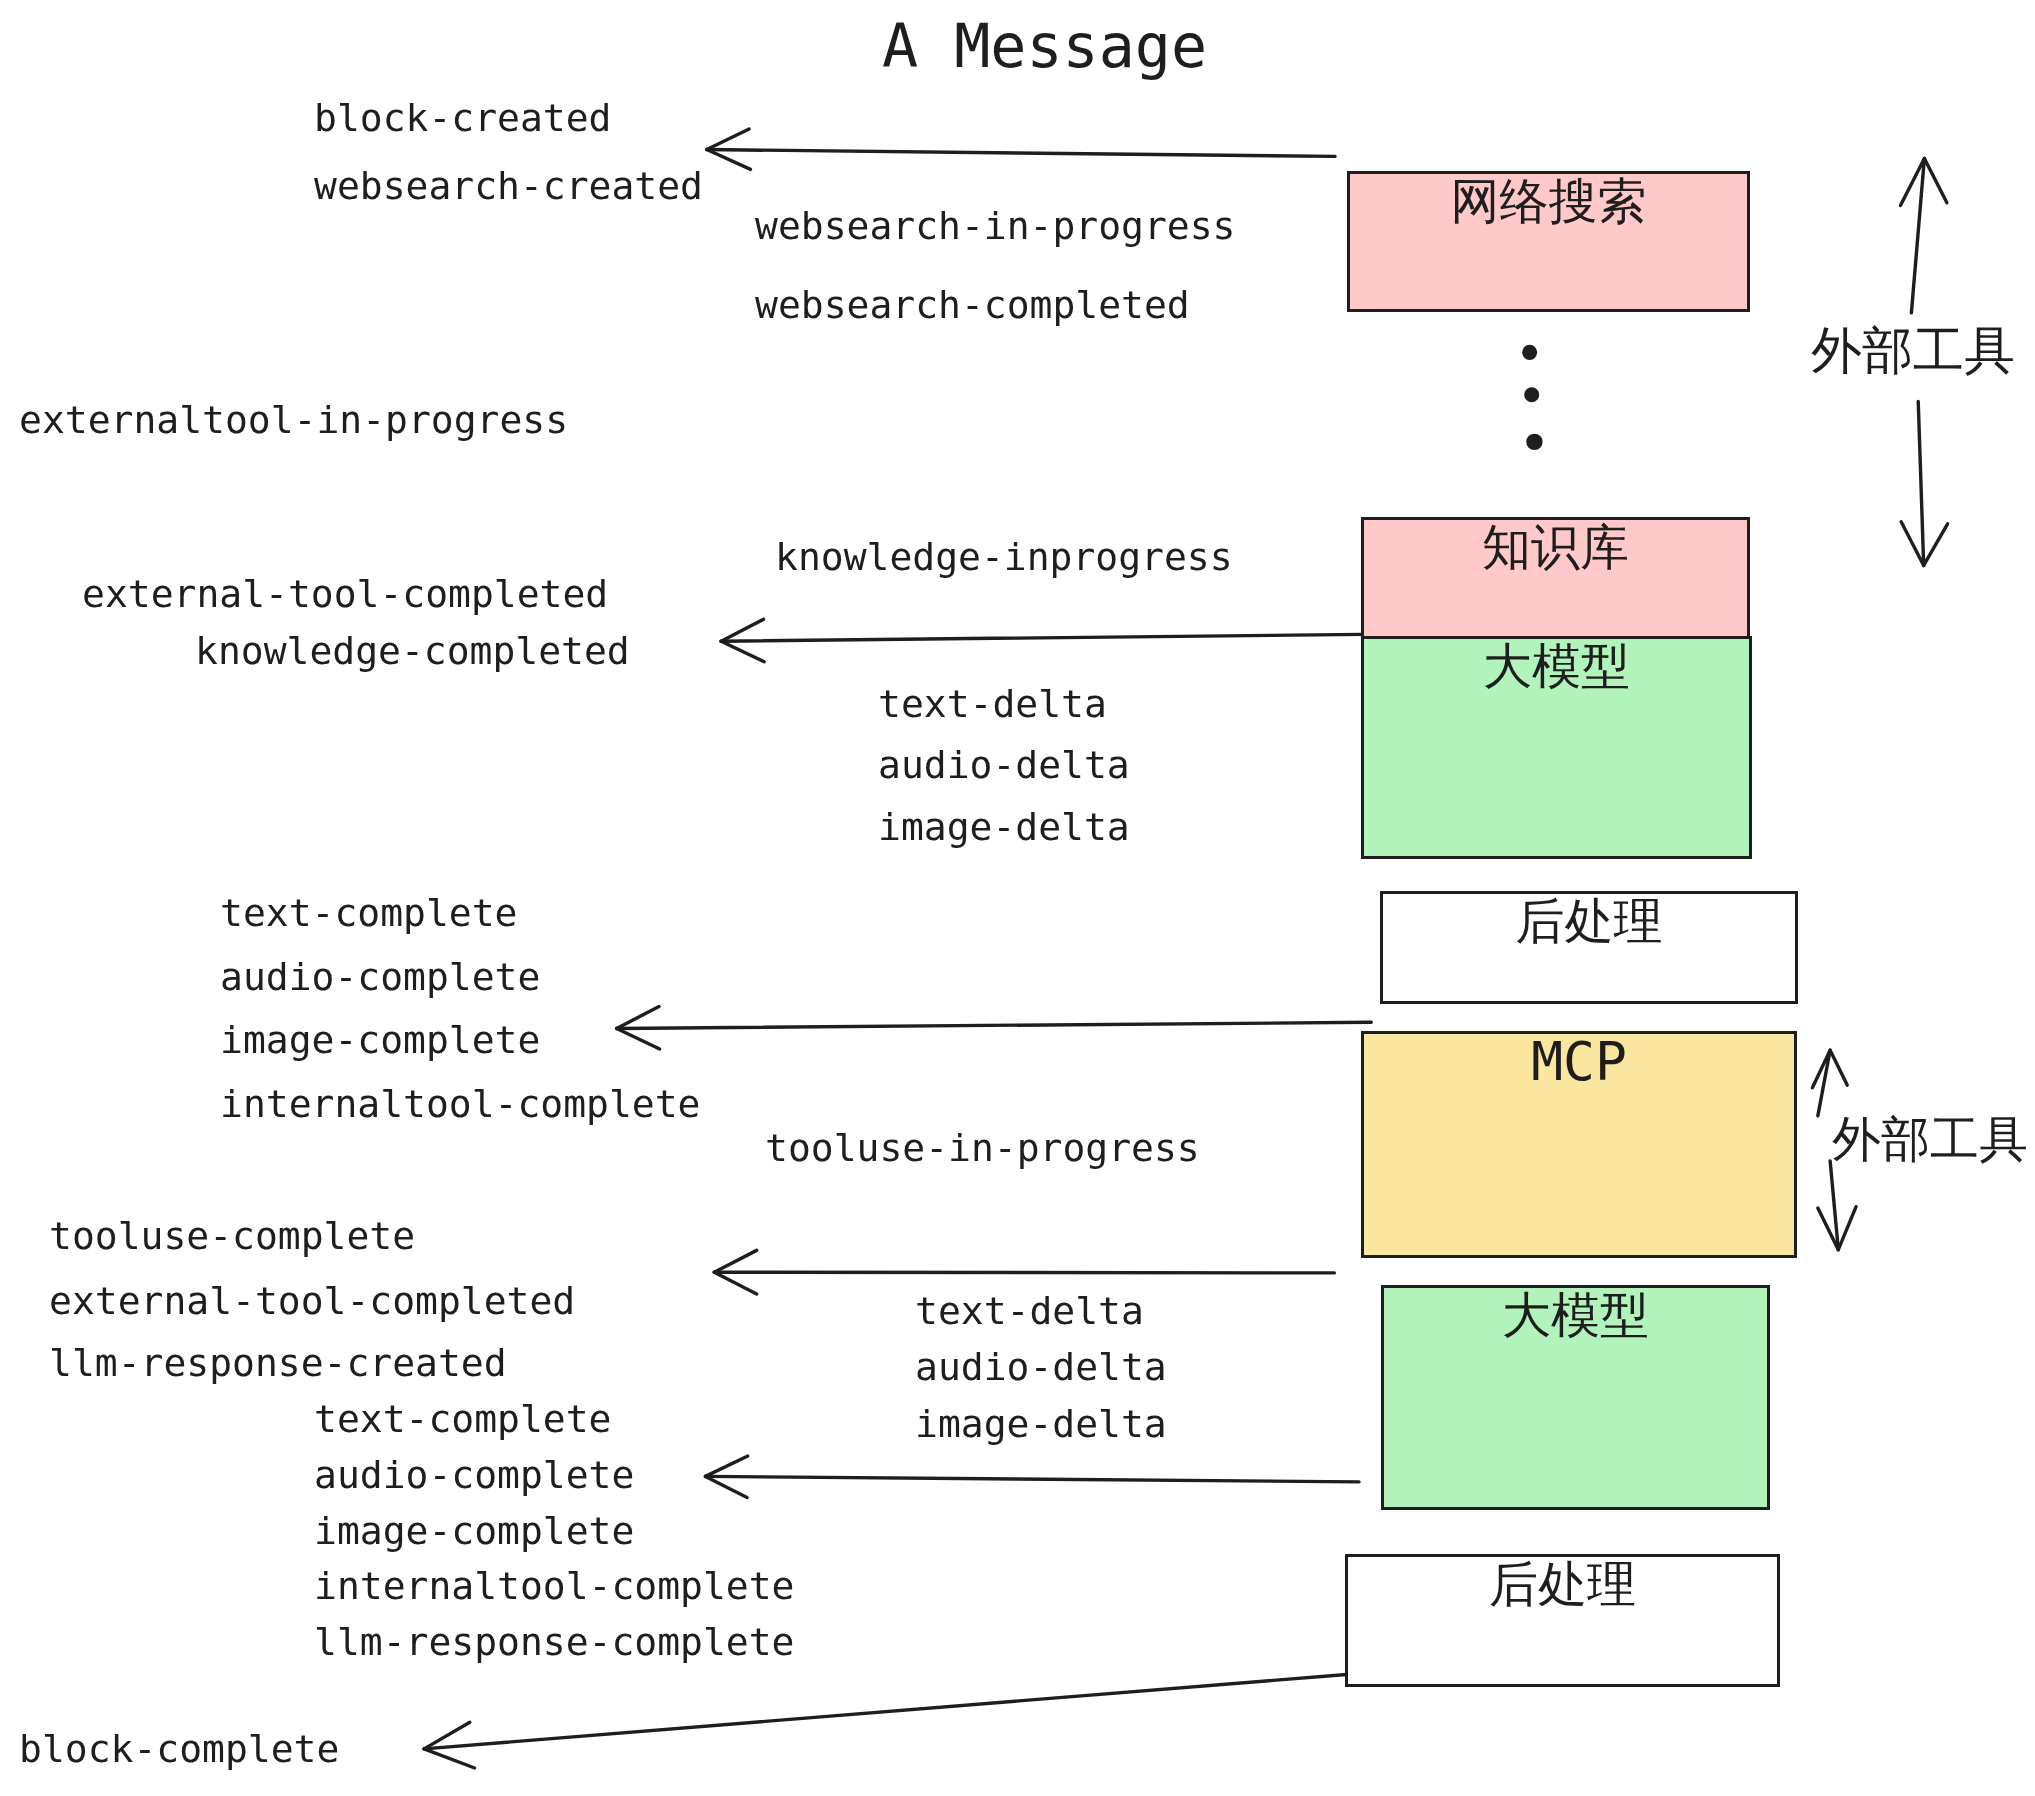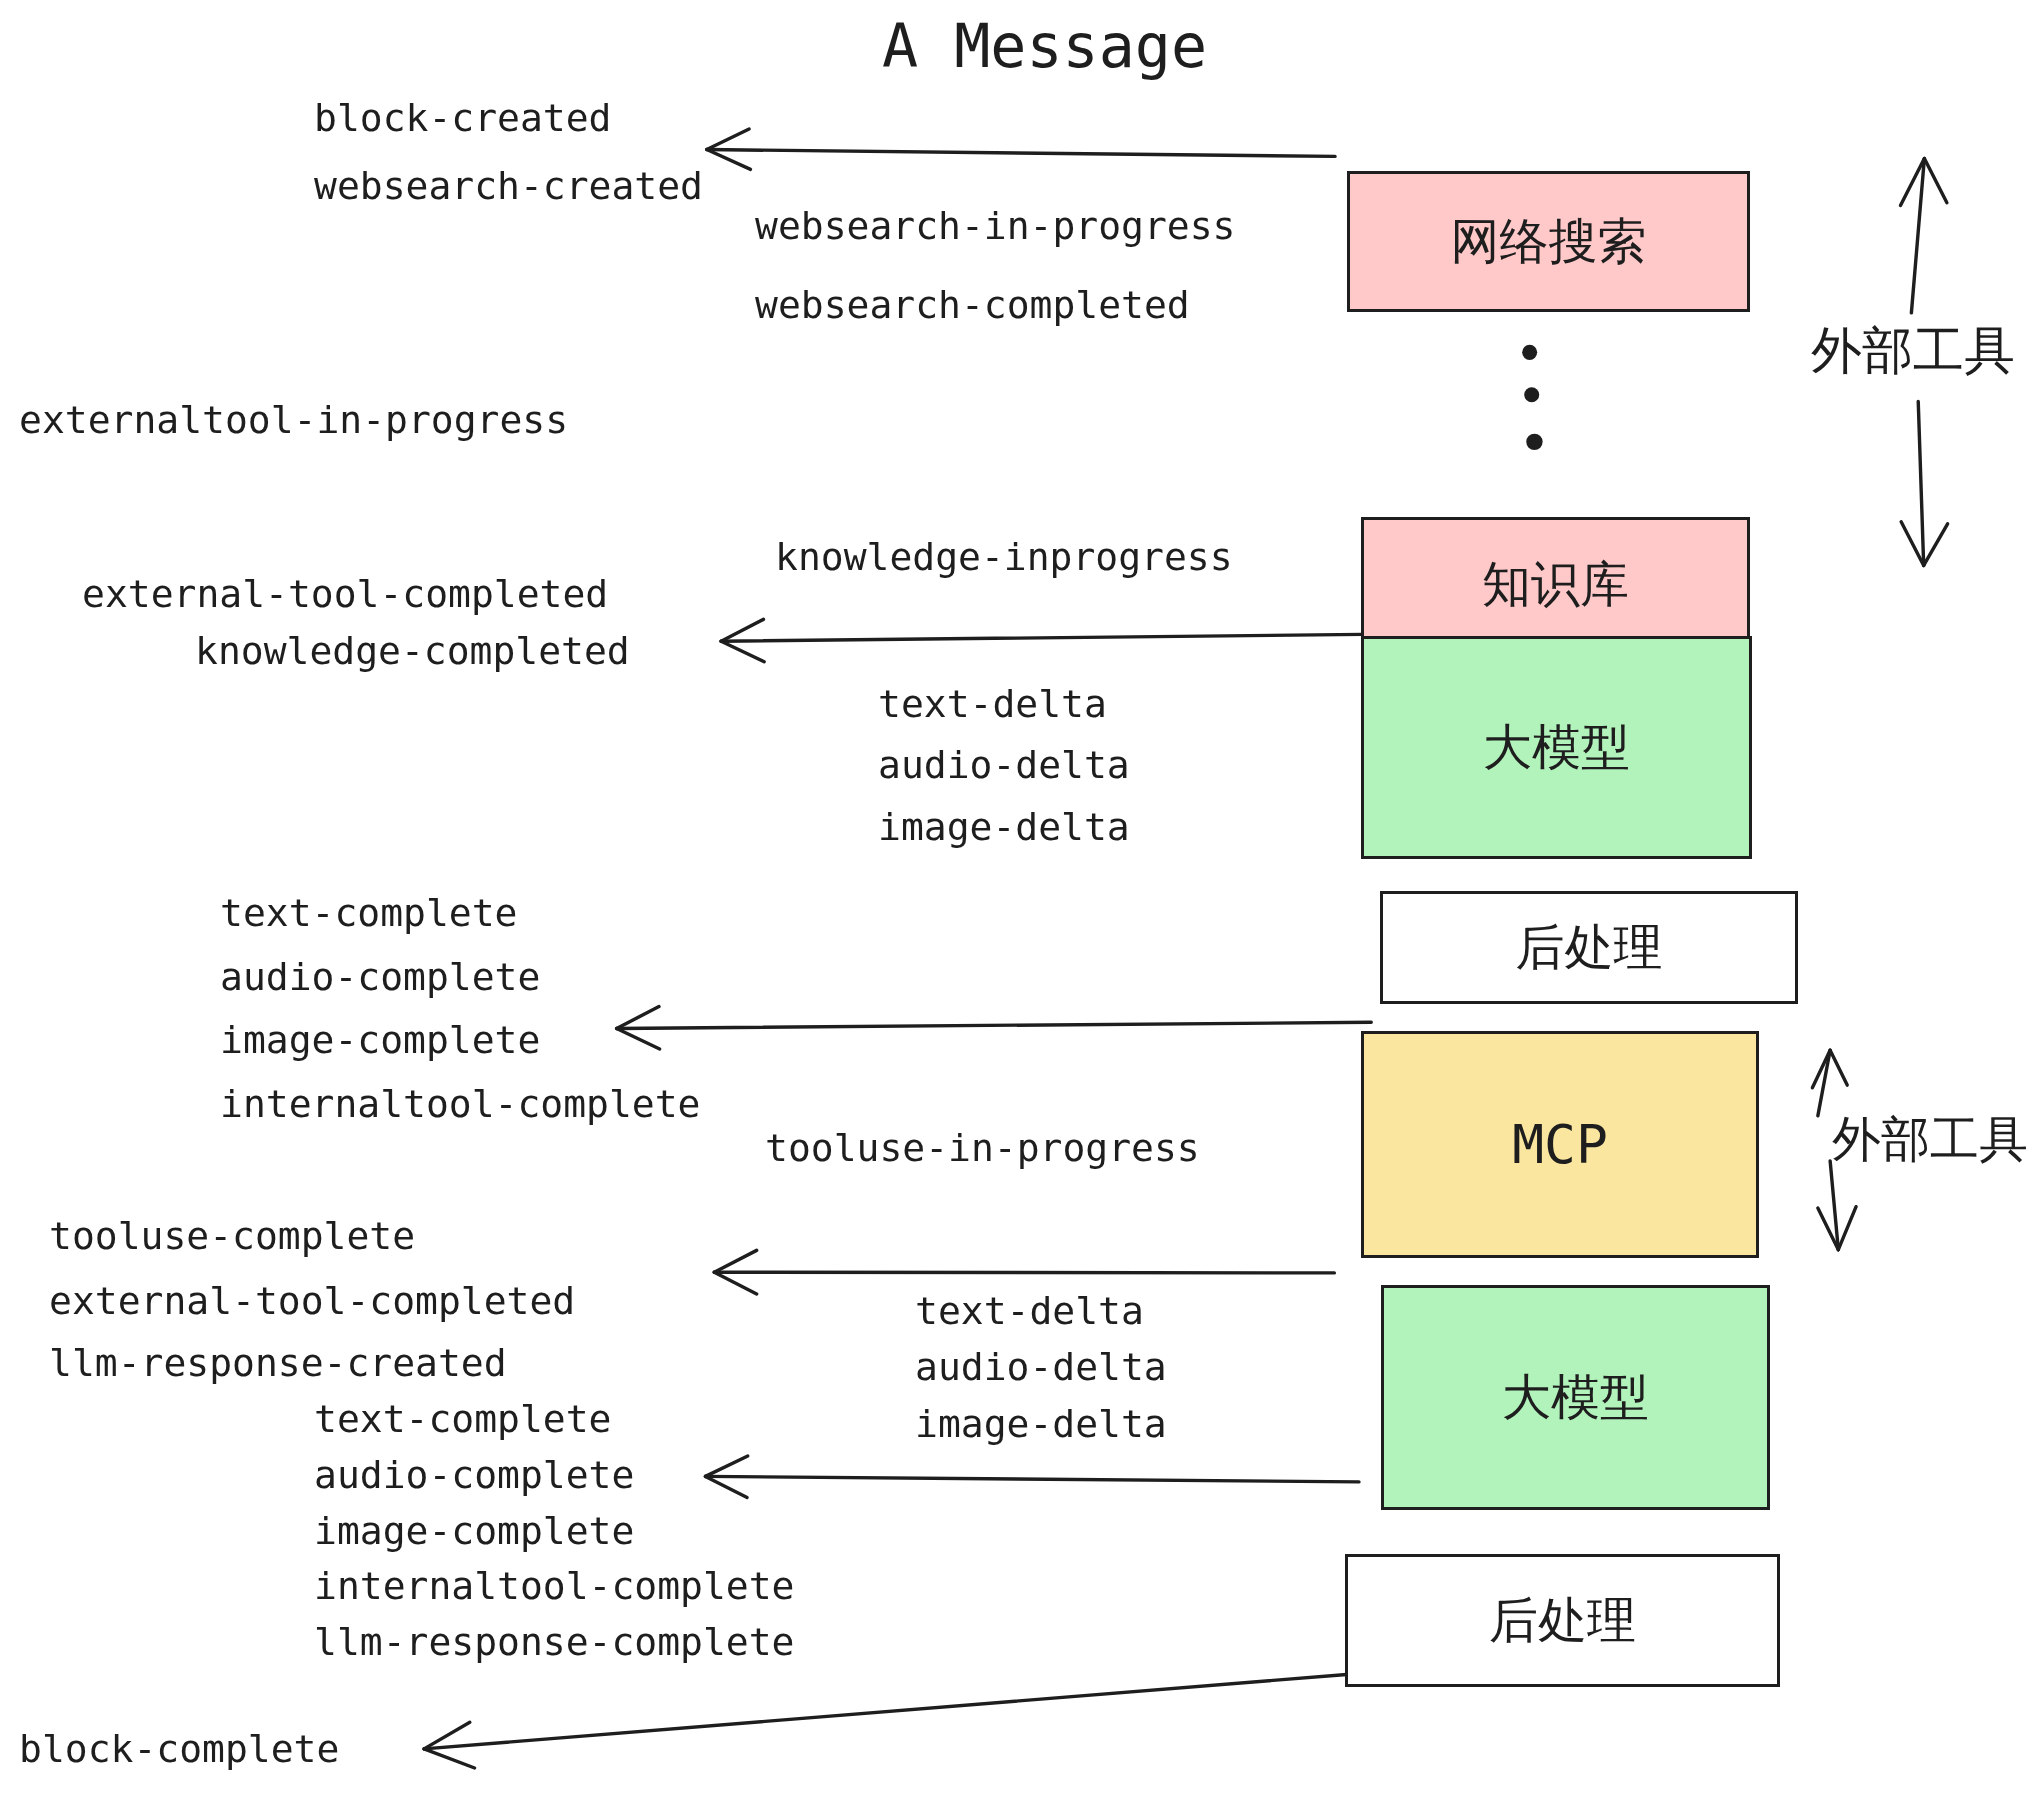--- a/index.html
+++ b/index.html
@@ -10,21 +10,21 @@
   .ev{
     position:absolute;font-size:38px;line-height:44px;white-space:nowrap;
     font-family:"DejaVu Sans Mono", monospace;color:#1e1e1e;
   }
   .title{
     position:absolute;font-size:60px;line-height:63px;white-space:nowrap;
     font-family:"DejaVu Sans Mono", monospace;color:#1e1e1e;
   }
   .box{
     position:absolute;border:3.4px solid #1e1e1e;box-sizing:border-box;
-    display:flex;align-items:center;justify-content:center;
+    display:flex;align-items:flex-start;justify-content:center;
   }
   .box .lbl{
     font-family:"Liberation Sans","DejaVu Sans",sans-serif;
     font-size:49px;line-height:55px;color:#1e1e1e;white-space:nowrap;
   }
   .box .lbl.mono{font-family:"DejaVu Sans Mono",monospace;font-size:53px;}
   .side-label{
     position:absolute;font-family:Liberation Serif, serif;
     font-size:51px;line-height:55px;color:#1e1e1e;white-space:nowrap;
   }
@@ -144,21 +144,21 @@
   </div>
 
   <div class="box" style="left: 1361px; top: 636px; width: 391px; height: 223px; background-color: rgb(178, 242, 187);">
     <span class="lbl">大模型</span>
   </div>
 
   <div class="box" style="left: 1380px; top: 891px; width: 418px; height: 113px; background-color: rgb(255, 255, 255);">
     <span class="lbl">后处理</span>
   </div>
 
-  <div class="box" style="left: 1361px; top: 1031px; width: 398px; height: 227px; background-color: rgb(250, 230, 158);">
+  <div class="box" style="left: 1361px; top: 1031px; width: 436px; height: 227px; background-color: rgb(250, 230, 158);">
     <span class="lbl mono">MCP</span>
   </div>
 
   <div class="box" style="left: 1381px; top: 1285px; width: 389px; height: 225px; background-color: rgb(178, 242, 187);">
     <span class="lbl">大模型</span>
   </div>
 
   <div class="box" style="left: 1345px; top: 1554px; width: 435px; height: 133px; background-color: rgb(255, 255, 255);">
     <span class="lbl">后处理</span>
   </div>

